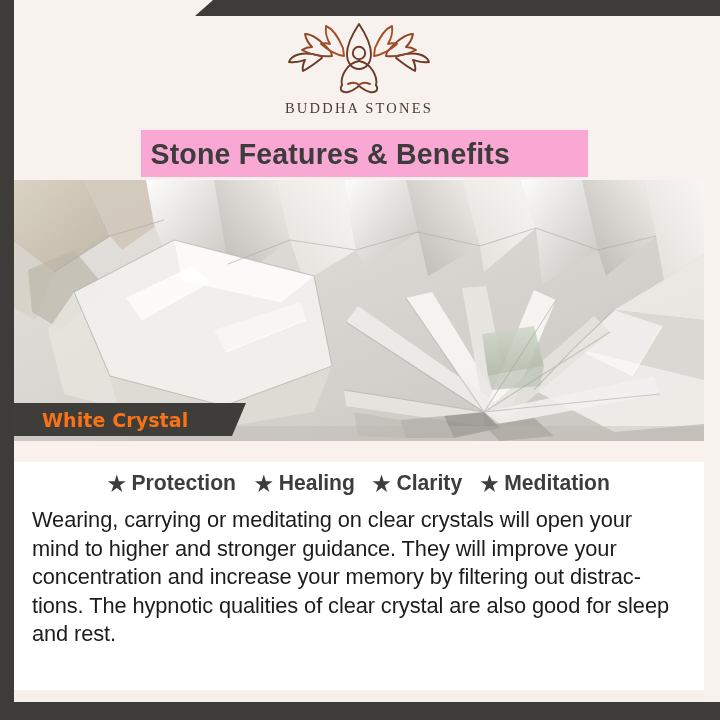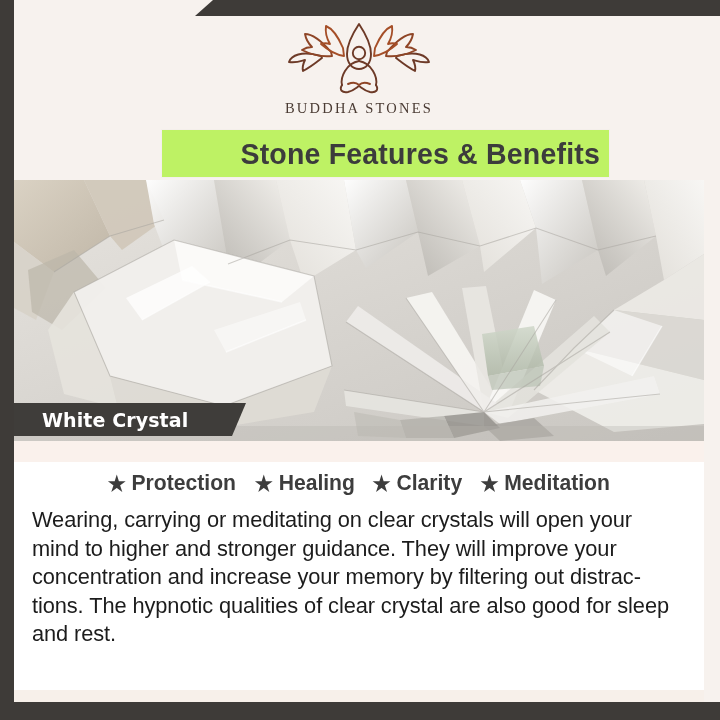--- a/index.html
+++ b/index.html
@@ -74,28 +74,28 @@
     font-family: "Liberation Serif", serif;
     font-size: 14.5px;
     letter-spacing: 2.2px;
     color: #4a3b33;
     font-weight: 400;
   }
 
   
   .title-banner {
     position: absolute;
-    left: 148px;
+    left: 127px;
     top: 130px;
     width: 447px;
     height: 47px;
-    background: #bef264;
+    background: #f9a8d4;
     display: flex;
     align-items: center;
-    justify-content: flex-end;
+    justify-content: flex-start;
     box-shadow: 0 0 0 1px rgba(0,0,0,0.012);
   }
   .title-banner .title {
     font-family: "Liberation Sans Narrow", "Liberation Sans", sans-serif;
     font-weight: bold;
     font-size: 30px;
     color: #3c3c3c;
     letter-spacing: 0.2px;
     white-space: nowrap;
     transform: scaleX(0.95);
@@ -119,21 +119,21 @@
     left: 0;
     top: 403px;
     width: 232px;
     height: 33px;
     background: #3f3d3a;
     display: flex;
     align-items: center;
     clip-path: polygon(0 0, 100% 0, calc(100% - 14px) 100%, 0 100%);
   }
   .caption-bar .caption {
-    color: #ffffff;
+    color: #f97316;
     font-size: 19px;
     font-weight: bold;
     letter-spacing: 0.1px;
     margin-left: 28px;
     font-family: "DejaVu Sans", sans-serif;
   }
 
   
   .cream-band {
     position: absolute;

